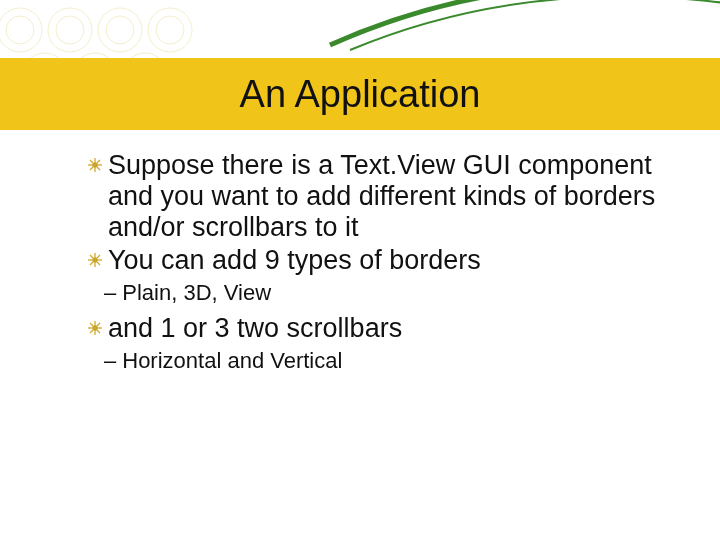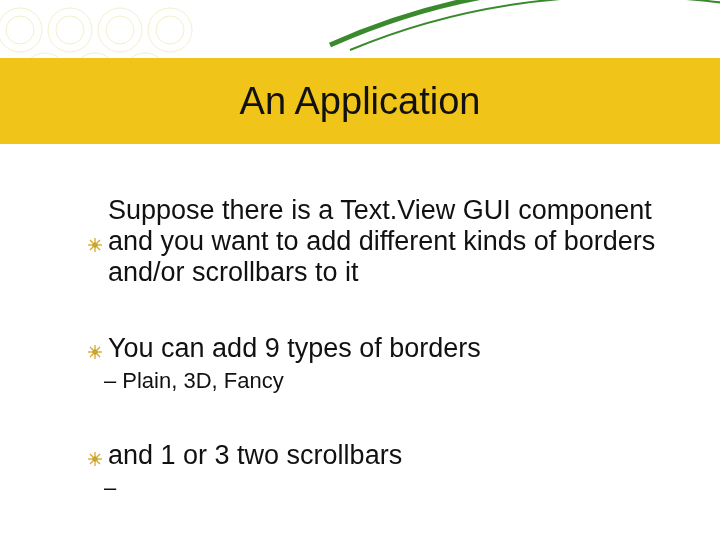--- a/index.html
+++ b/index.html
@@ -27,21 +27,21 @@
     width: 420px;
     height: 120px;
     z-index: 1;
     pointer-events: none;
   }
   .title-band {
     position: absolute;
     top: 58px;
     left: 0;
     width: 720px;
-    height: 86px;
+    height: 72px;
     background: #f0c419;
     display: flex;
     align-items: center;
     justify-content: center;
     z-index: 2;
   }
   .title-text {
     font-size: 38px;
     color: #111;
     font-weight: 400;
@@ -49,23 +49,22 @@
   }
   .content {
     position: absolute;
     top: 150px;
     left: 86px;
     width: 600px;
     z-index: 3;
   }
   .bullet-row {
     display: flex;
-    align-items: center;
+    align-items: flex-start;
     margin-bottom: 2px;
-    margin-top: 45px;
   }
   .bullet-icon {
     flex: 0 0 18px;
     margin-top: 7px;
     margin-right: 4px;
   }
   .bullet-text {
     font-size: 27px;
     line-height: 1.15;
     color: #111;
@@ -142,32 +141,33 @@
       <line x1="8" y1="1" x2="8" y2="15" stroke="#d4a62a" stroke-width="1.3"></line>
       <line x1="1" y1="8" x2="15" y2="8" stroke="#d4a62a" stroke-width="1.3"></line>
       <line x1="3" y1="3" x2="13" y2="13" stroke="#d4a62a" stroke-width="1.3"></line>
       <line x1="13" y1="3" x2="3" y2="13" stroke="#d4a62a" stroke-width="1.3"></line>
     </svg>
     <div class="bullet-text">You can add 9 types of borders</div>
   </div>
 
   <div class="sub-row">
     <span class="sub-dash">–</span>
-    <span class="sub-text">Plain, 3D, Fancy</span>
+    <span class="sub-text">Plain, 3D, View</span>
   </div>
 
   <div class="bullet-row">
     <svg class="bullet-icon" width="16" height="16" viewBox="0 0 16 16">
       <circle cx="8" cy="8" r="2.5" fill="#6a8a2a"></circle>
       <line x1="8" y1="1" x2="8" y2="15" stroke="#d4a62a" stroke-width="1.3"></line>
       <line x1="1" y1="8" x2="15" y2="8" stroke="#d4a62a" stroke-width="1.3"></line>
       <line x1="3" y1="3" x2="13" y2="13" stroke="#d4a62a" stroke-width="1.3"></line>
       <line x1="13" y1="3" x2="3" y2="13" stroke="#d4a62a" stroke-width="1.3"></line>
     </svg>
     <div class="bullet-text">and 1 or 3 two scrollbars</div>
   </div>
 
   <div class="sub-row">
     <span class="sub-dash">–</span>
+    <span class="sub-text">Horizontal and Vertical</span>
   </div>
 
 
 </div>
 
 </body></html>

